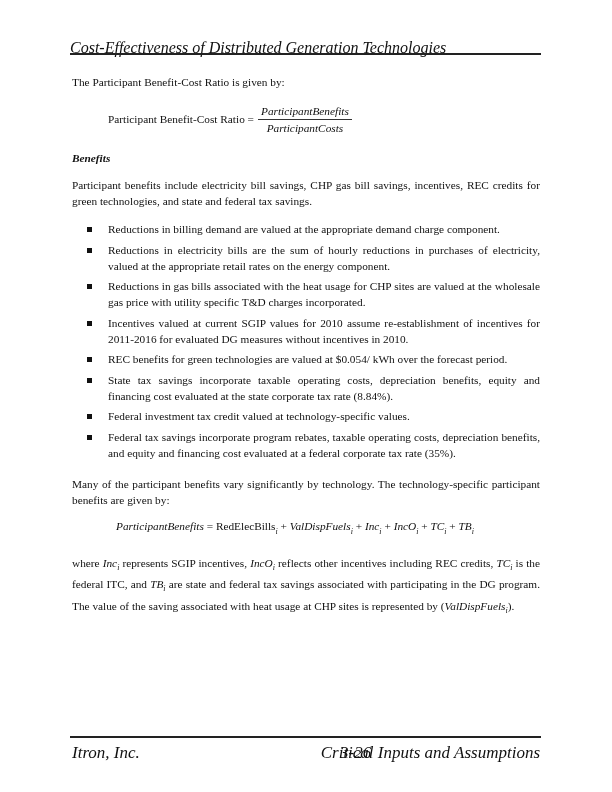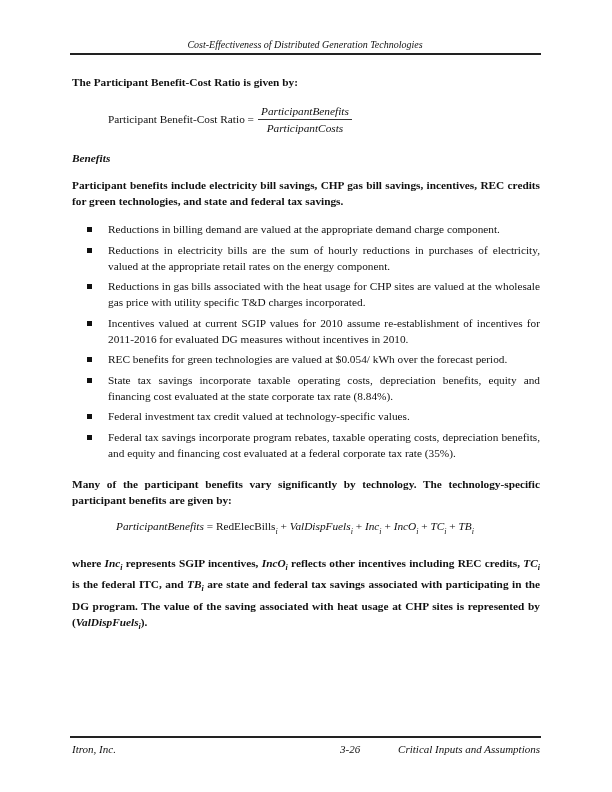--- a/index.html
+++ b/index.html
@@ -2,26 +2,26 @@
 <html><head>
   <meta charset="utf-8">
   <style>
     html, body { margin: 0; padding: 0; background: #ffffff; }
     body {
       width: 612px; height: 792px; position: relative; overflow: hidden;
       font-family: "Liberation Serif", serif; color: #111; font-size: 11.3px;
     }
     .header-title {
       position: absolute; left: 70px; width: 470px; top: 39px;
-      text-align: center; font-style: italic; font-size: 10px;
+      font-style: italic; font-size: 16px;
     }
     .header-rule {
       position: absolute; left: 70px; width: 471px; top: 53px; height: 1.5px; background: #222;
     }
-    .p { position: absolute; left: 72px; width: 468px; line-height: 16px; text-align: justify; font-weight: bold; }
+    .p { position: absolute; left: 72px; width: 468px; line-height: 16px; text-align: justify; }
     .intro { top: 74px; }
     .ratio-eq { position: absolute; left: 108px; top: 102px; height: 34px; display: flex; align-items: center; }
     .ratio-label { margin-right: 4px; }
     .frac { display: inline-flex; flex-direction: column; align-items: center; font-style: italic; }
     .frac .num { padding: 0 3px 1px 3px; border-bottom: 1px solid #333; line-height: 14px; }
     .frac .den { padding: 1px 3px 0 3px; line-height: 14px; }
     .section-heading {
       position: absolute; left: 72px; top: 152px; font-weight: bold; font-style: italic; 
     }
     .benefits-para { top: 177px; }
@@ -34,21 +34,21 @@
     .benefit-eq {
       position: absolute; left: 116px; top: 520px; font-style: italic; white-space: nowrap; font-size: 11.3px; font-family: Liberation Serif, serif;
     }
     .benefit-eq .up { font-style: normal; }
     .benefit-eq sub { font-size: 8px; vertical-align: -4px; }
     .where-para { top: 555px; }
     .where-para i sub { font-size: 8px; }
     .footer-rule {
       position: absolute; left: 70px; width: 471px; top: 736px; height: 1.5px; background: #222;
     }
-    .footer { position: absolute; top: 743px; font-style: italic; font-size: 11px; }
+    .footer { position: absolute; top: 743px; font-style: italic; font-size: 17px; }
     .footer-left { left: 72px; }
     .footer-center { left: 296px; margin-left: 44px; }
     .footer-right { right: 72px; }
   </style>
 </head>
 <body>
 
 <div class="header-title">Cost-Effectiveness of Distributed Generation Technologies</div>
 <div class="header-rule"></div>
 

